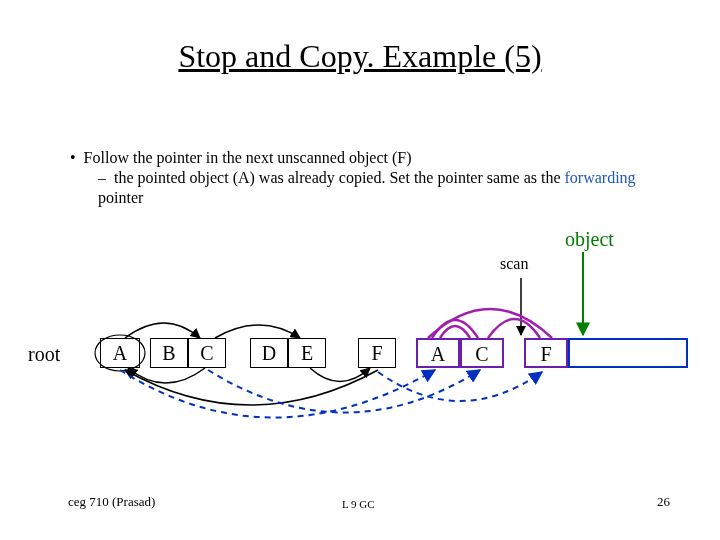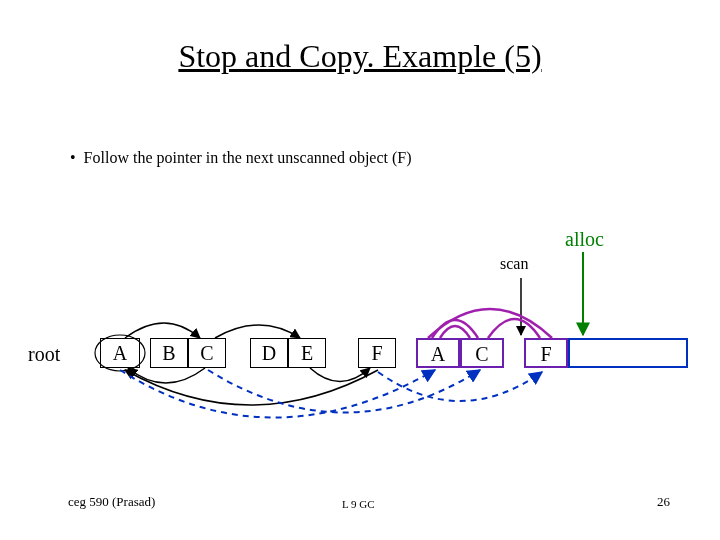--- a/index.html
+++ b/index.html
@@ -91,24 +91,25 @@
     pointer-events: none;
   }
 </style>
 </head>
 <body>
 
 <div class="title">Stop and Copy. Example (5)</div>
 
 <div class="bullet-block">
   •&nbsp;&nbsp;<span>Follow the pointer in the next unscanned object (F)</span><br>
+  <div class="dash">–&nbsp;&nbsp;<span>the pointed object (A) was already copied. Set the pointer same as the </span><span class="fwd">forwarding</span><span> pointer</span></div>
 </div>
 
 <div class="scan-label">scan</div>
-<div class="alloc-label">alloc</div>
+<div class="alloc-label">object</div>
 <div class="root-label">root</div>
 
 <div class="cell-row" id="cells">
     <div class="cell" style="left: 0px; width: 40px;">A</div>
     <div class="cell" style="left: 50px; width: 38px;">B</div>
     <div class="cell" style="left: 88px; width: 38px;">C</div>
     <div class="cell" style="left: 150px; width: 38px;">D</div>
     <div class="cell" style="left: 188px; width: 38px;">E</div>
     <div class="cell" style="left: 258px; width: 38px;">F</div>
     <div class="cell" style="left: 316px; width: 44px; border-color: rgb(106, 31, 174); border-width: 2px;">A</div>
@@ -152,15 +153,15 @@
 
   <path d="M432,338 Q455,302 478,338" fill="none" stroke="#a01fae" stroke-width="2.5"></path>
 
   <path d="M470,338 Q455,314 440,338" fill="none" stroke="#a01fae" stroke-width="2.5"></path>
 
   <path d="M488,338 Q515,300 540,338" fill="none" stroke="#a01fae" stroke-width="2.5"></path>
 
   <path d="M552,338 Q490,280 428,338" fill="none" stroke="#a01fae" stroke-width="2.5"></path>
 </svg>
 
-<div class="footer-left">ceg 590 (Prasad)</div>
+<div class="footer-left">ceg 710 (Prasad)</div>
 <div class="footer-center">L 9 GC</div>
 <div class="footer-right">26</div>
 
 </body></html>

